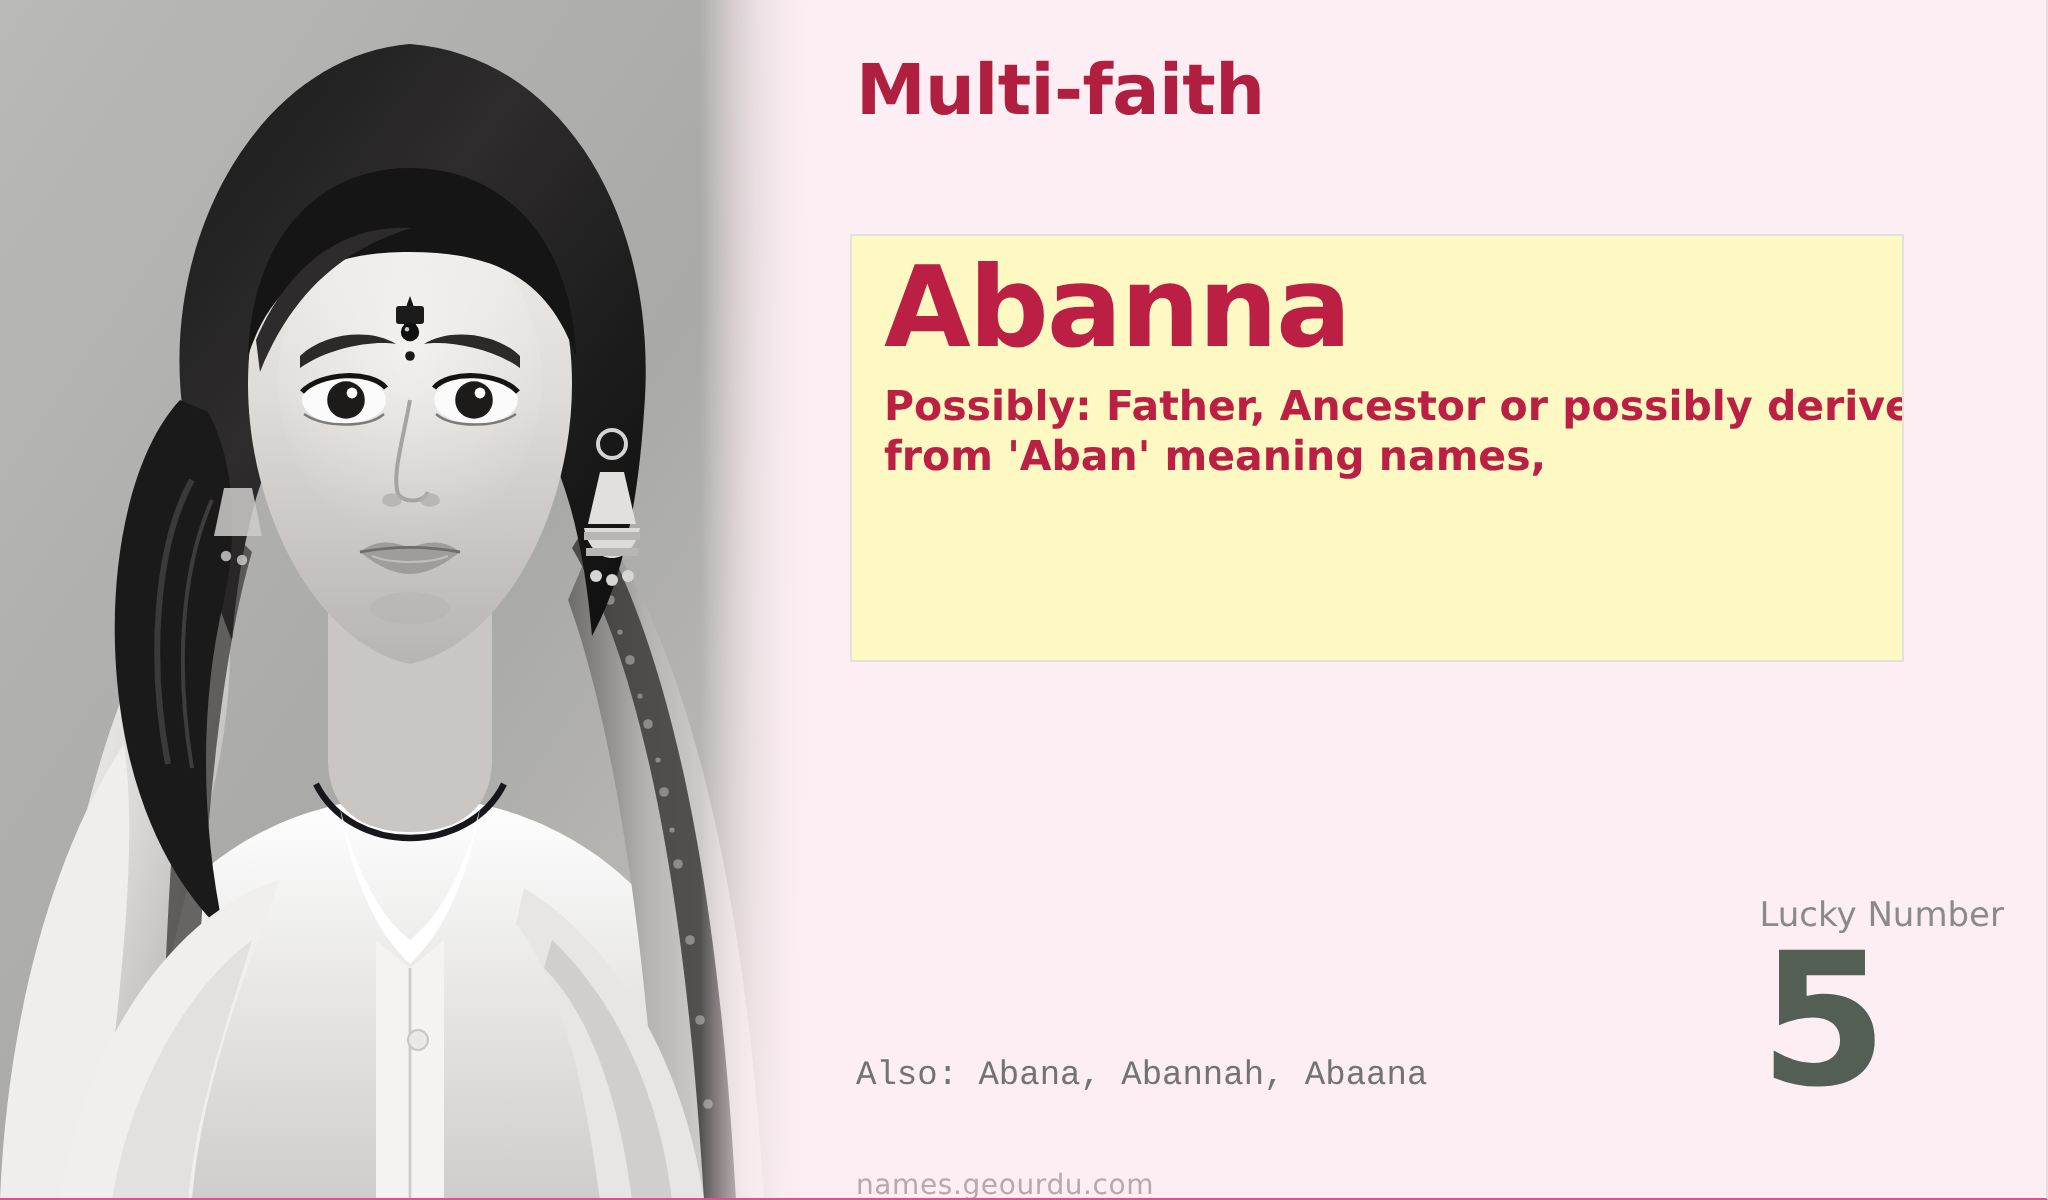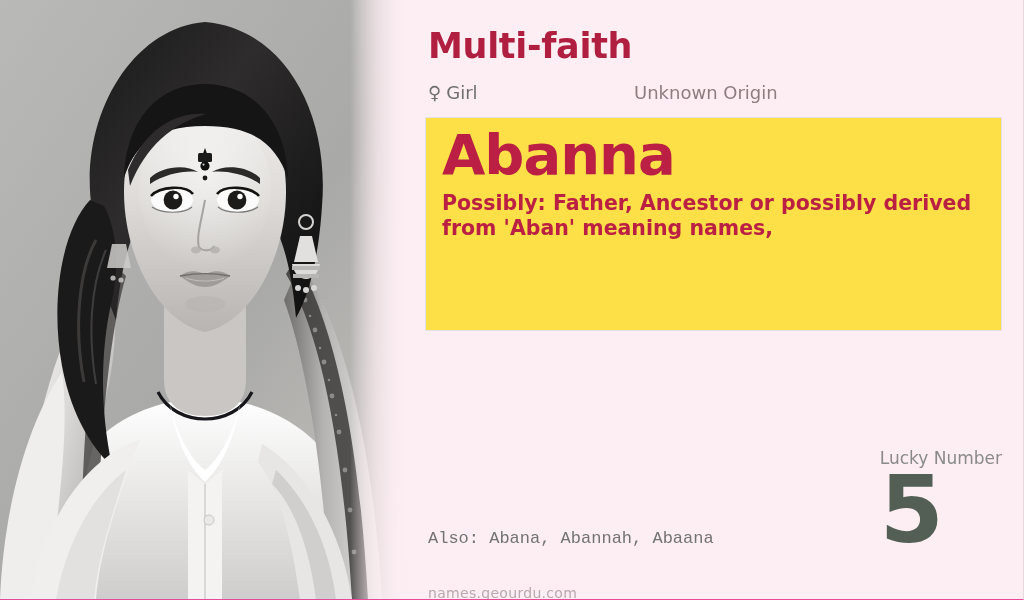--- a/index.html
+++ b/index.html
@@ -75,23 +75,23 @@
     left: 206px; top: 0;
     font-size: 18px;
     color: #8d7d80;
     white-space: nowrap;
   }
 
   
   .name-card {
     position: absolute;
     left: 15px; top: 117px;
-    width: 577px;
+    width: 527px;
     height: 214px;
-    background: #fde047;
+    background: #fef9c3;
     border: 1px solid #e4dfe0;
     box-sizing: border-box;
     overflow: hidden;
   }
   .name-text {
     position: absolute;
     left: 16px; top: 8px;
     font-size: 56px;
     font-weight: bold;
     color: #bb2044;
@@ -312,26 +312,20 @@
 
       <rect x="350" y="0" width="60" height="600" fill="url(#fadeRight)"></rect>
     </svg>
     <div class="portrait-fade"></div>
   </div>
 
   <div class="right-panel">
 
     <div class="faith-title">Multi-faith</div>
 
-    <div class="meta-row">
-      <div class="gender-block">
-        <span class="gender-icon">♀</span><span>Girl</span>
-      </div>
-      <div class="origin-block">Unknown Origin</div>
-    </div>
 
     <div class="name-card">
       <div class="name-text">Abanna</div>
       <div class="meaning-text">Possibly: Father, Ancestor or possibly derived from 'Aban' meaning names,</div>
     </div>
 
     <div class="lucky-wrap">
       <div class="lucky-label">Lucky Number</div>
       <div class="lucky-value">5</div>
     </div>

